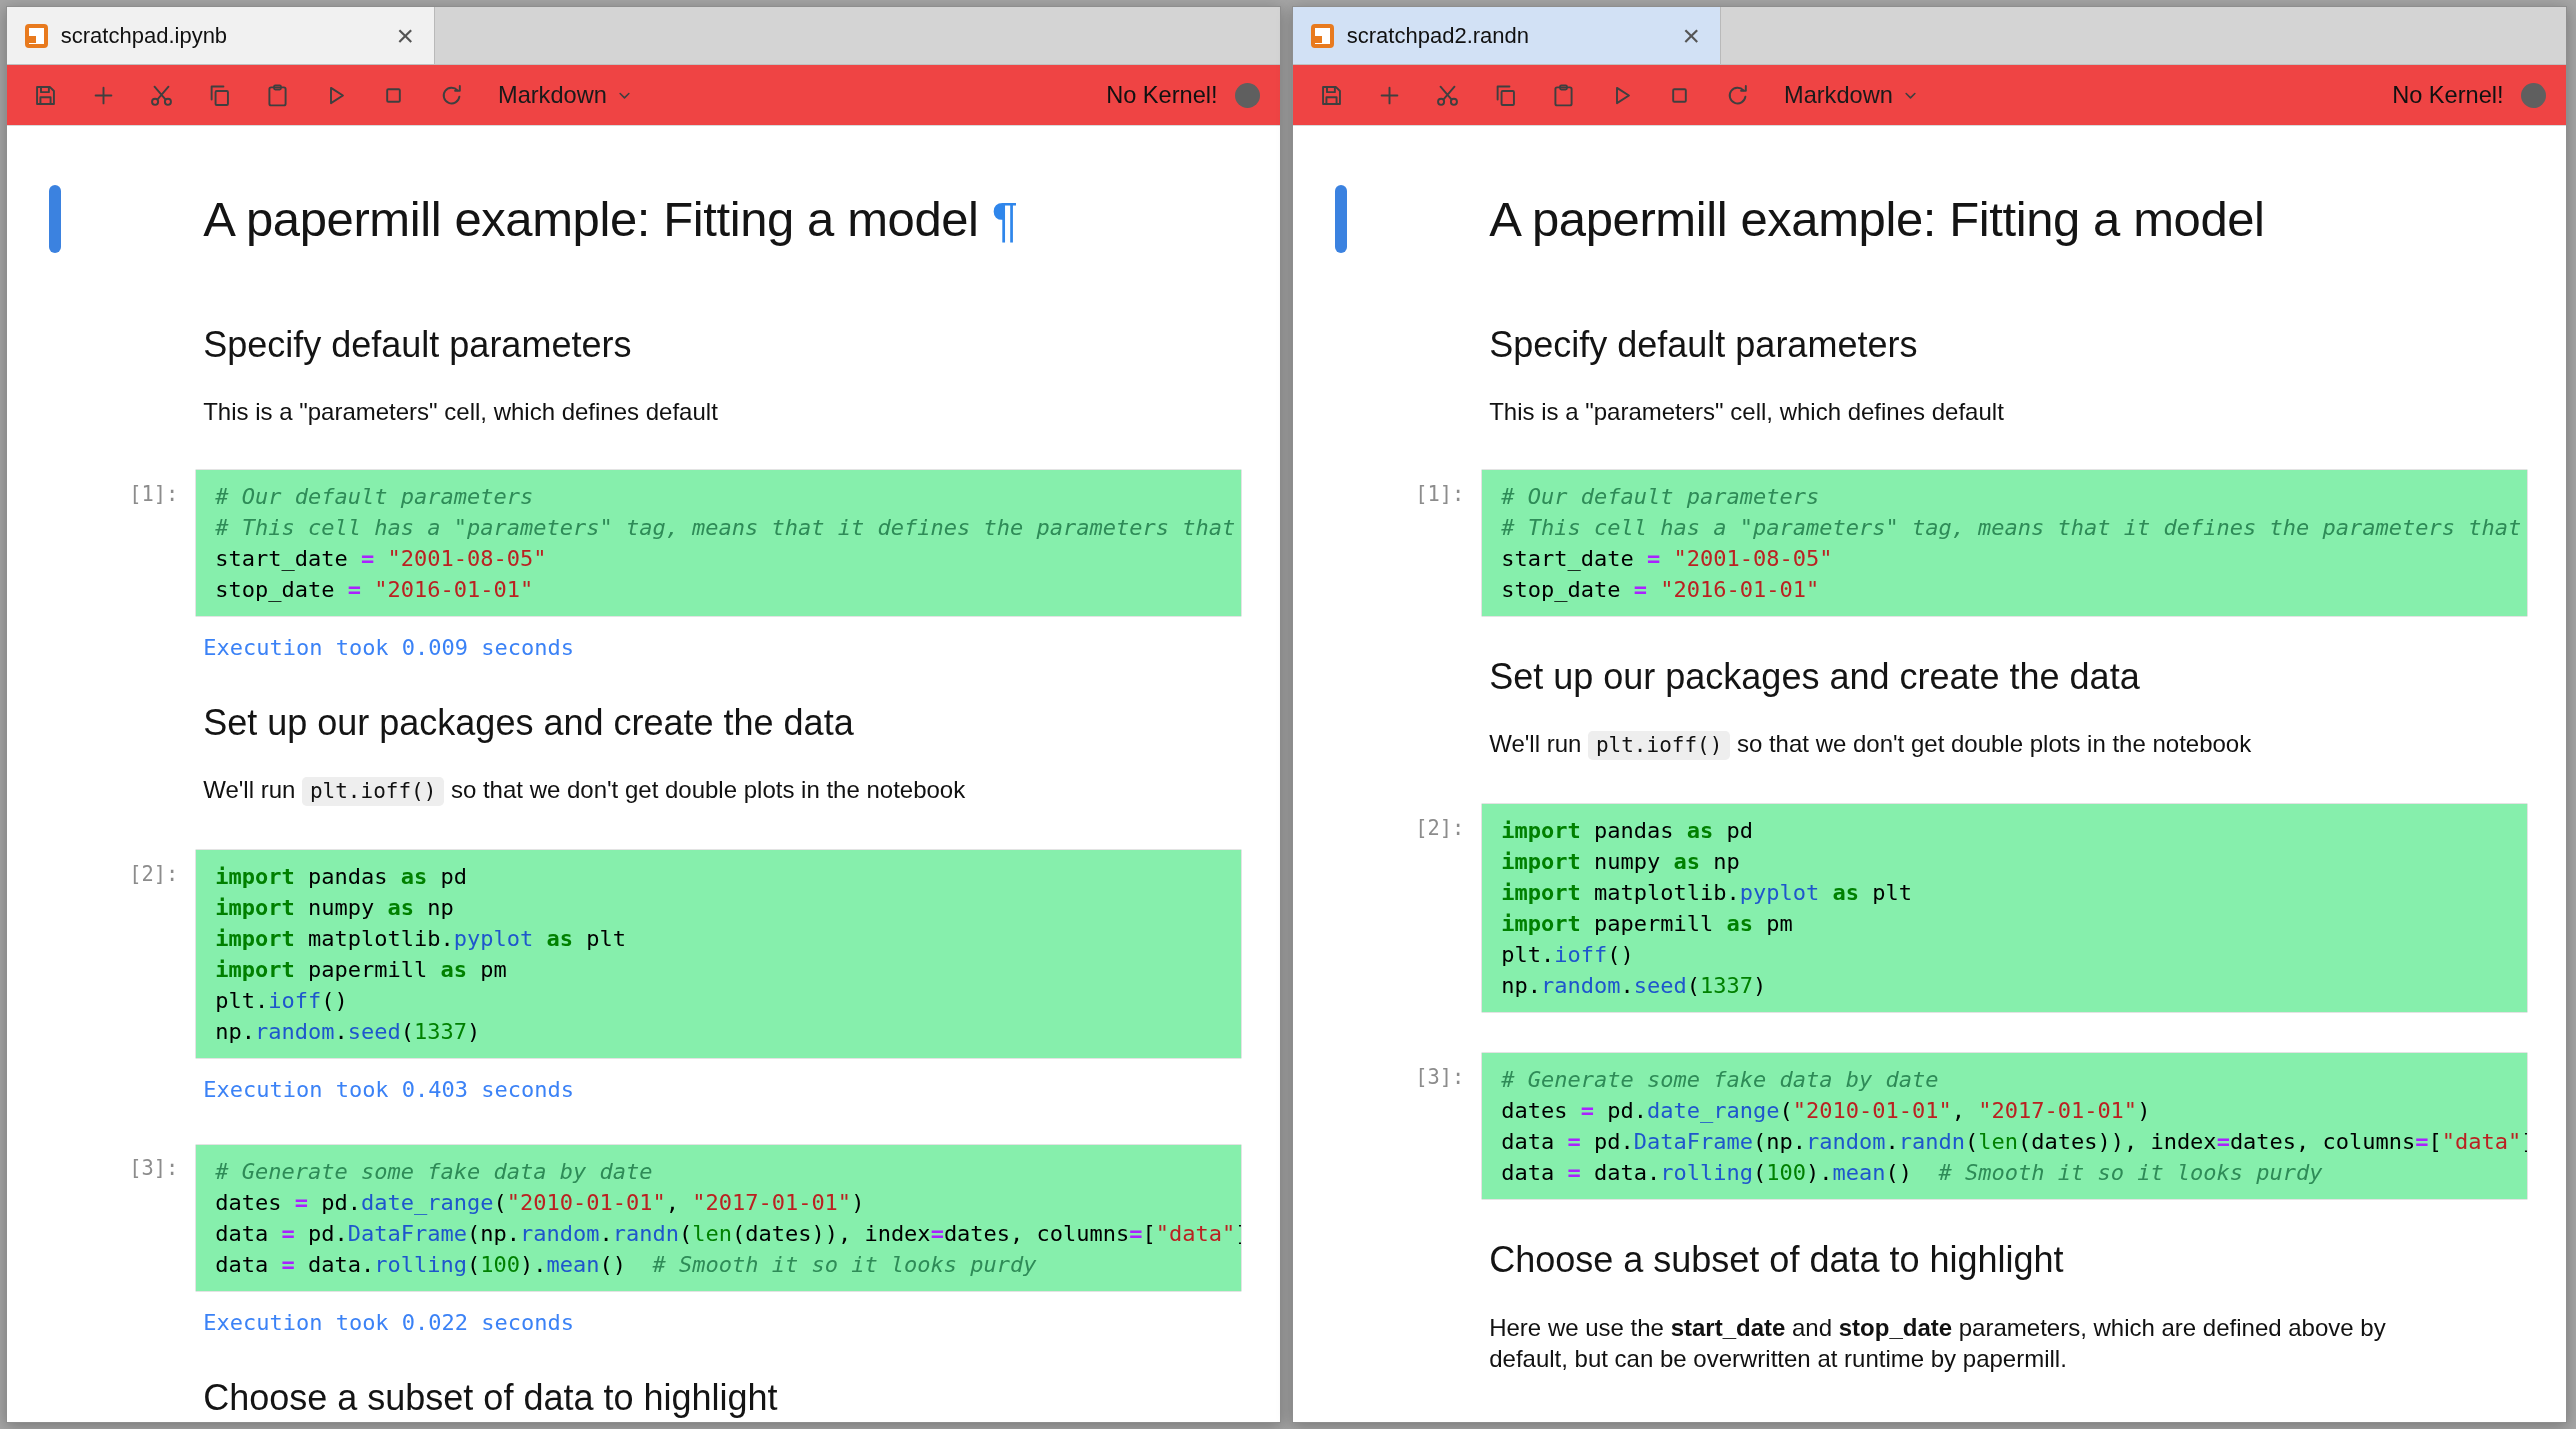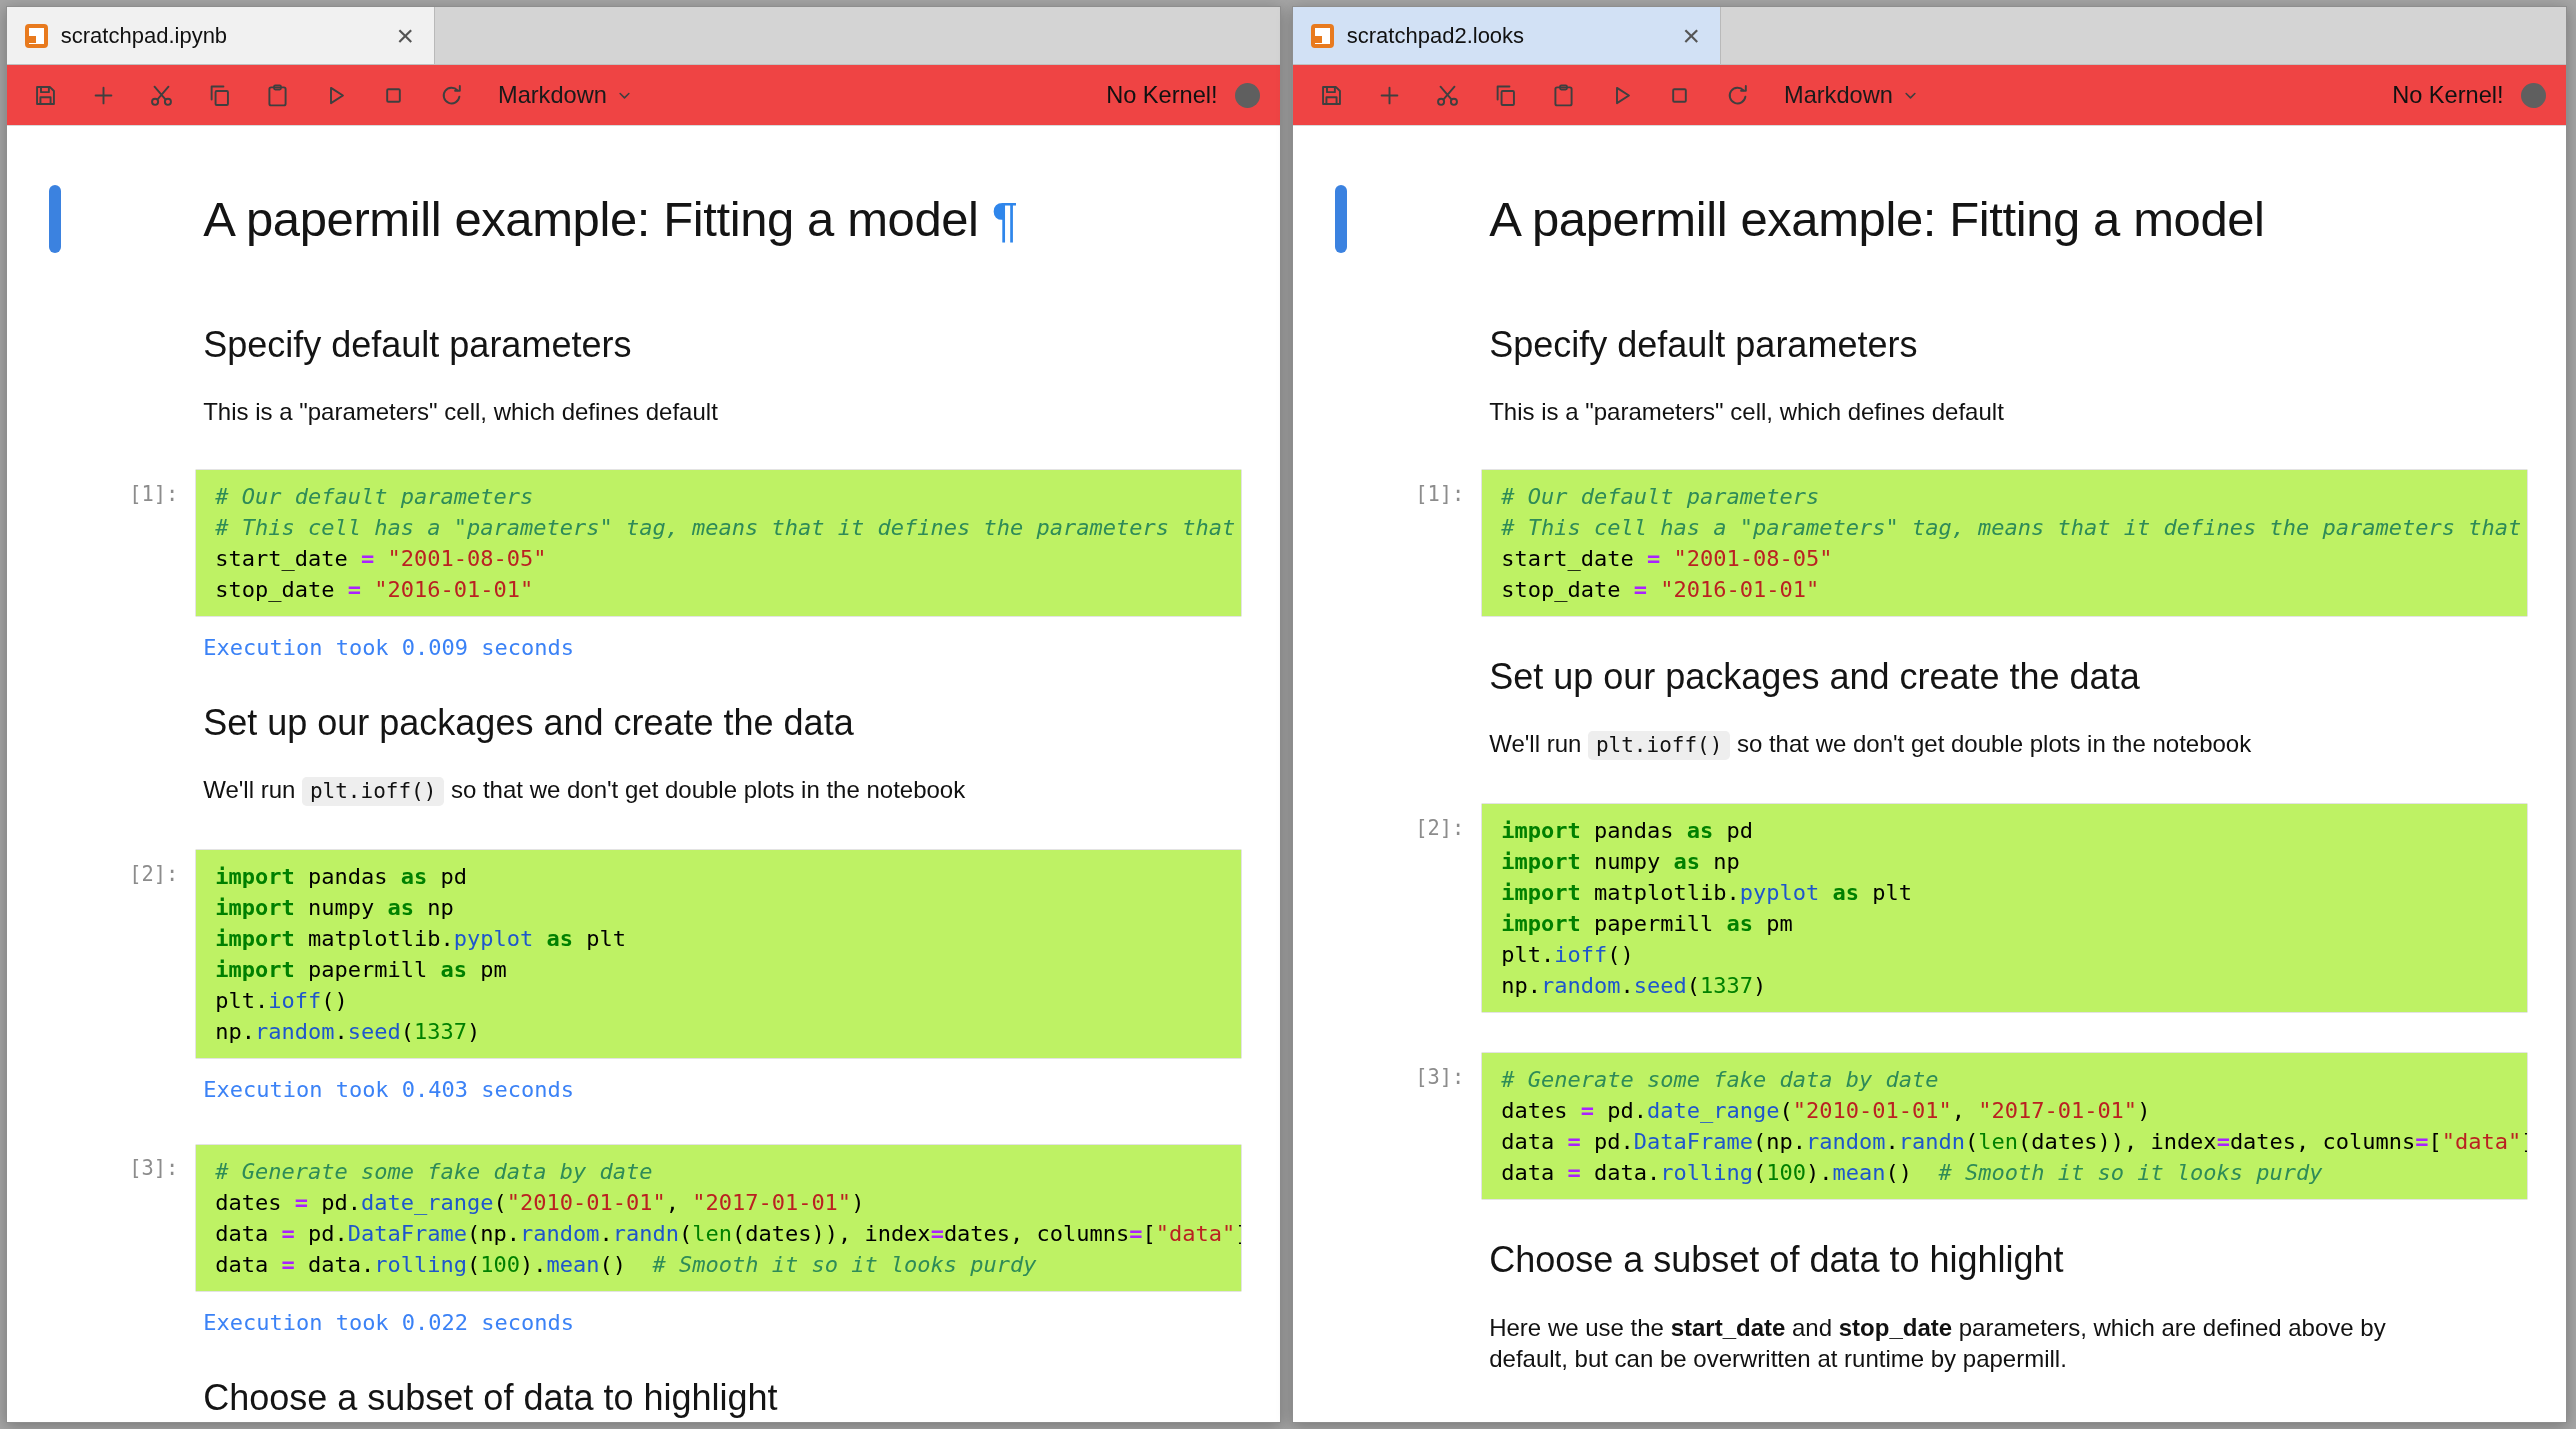--- a/index.html
+++ b/index.html
@@ -53,21 +53,21 @@
   .md-h2{font-size:36px;font-weight:400;color:#141414;margin-bottom:31px;line-height:1.15}
   .md-p{font-size:24px;color:#111;line-height:31px;max-width:935px}
   .run-bold{font-weight:700}
   .run-anchor{color:var(--anchor,#2f86eb);cursor:pointer}
   .inline-code{font-family:"DejaVu Sans Mono",monospace;font-size:21px;
     background:#eee;border-radius:4.7px;padding:2.4px 7.9px}
 
   
   .prompt{position:absolute;left:0;top:12.6px;width:171px;text-align:right;
     font-family:"DejaVu Sans Mono",monospace;font-size:20.4px;color:#8c8c8c}
-  .code-box{background:#bef264;border:0.8px solid #e3e3e3;border-radius:1.6px;
+  .code-box{background:#86efac;border:0.8px solid #e3e3e3;border-radius:1.6px;
     padding:11px 19px;overflow:hidden}
   .code-line{font-family:"DejaVu Sans Mono",monospace;font-size:22px;
     line-height:31px;white-space:pre;color:#000}
   .code-output{margin-top:15.7px;font-family:"DejaVu Sans Mono",monospace;
     font-size:22px;line-height:30px;color:#3b82f6;padding-left:7.9px}
 
   .tk-pl{color:#000}
   .tk-com{color:var(--c-com,#2e8b57);font-style:italic}
   .tk-kw{color:var(--c-kw,#008000);font-weight:700}
   .tk-str{color:var(--c-str,#ba2121)}
@@ -219,21 +219,21 @@
           <div class="md-body">
             <h2 class="md-h2"><span class="run-plain">Choose a subset of data to highlight</span></h2>
           </div>
         </div>
       </div>
     </section>
     <section class="window focused">
       <div class="tabbar">
         <div class="tab">
           <span class="tab-icon"></span>
-          <span class="tab-title">scratchpad2.looks</span>
+          <span class="tab-title">scratchpad2.randn</span>
           <span class="tab-close">×</span>
         </div>
       </div>
       <div class="toolbar">
         <button class="tbtn">
           <span class="icn">
             <svg viewBox="0 0 24 24">
               <path d="M4.5 4.5H16l3.5 3.5v11.5h-15z"></path>
               <path d="M8 4.5V9h7V4.5"></path>
               <path d="M7.5 19.5v-6h9v6"></path>

